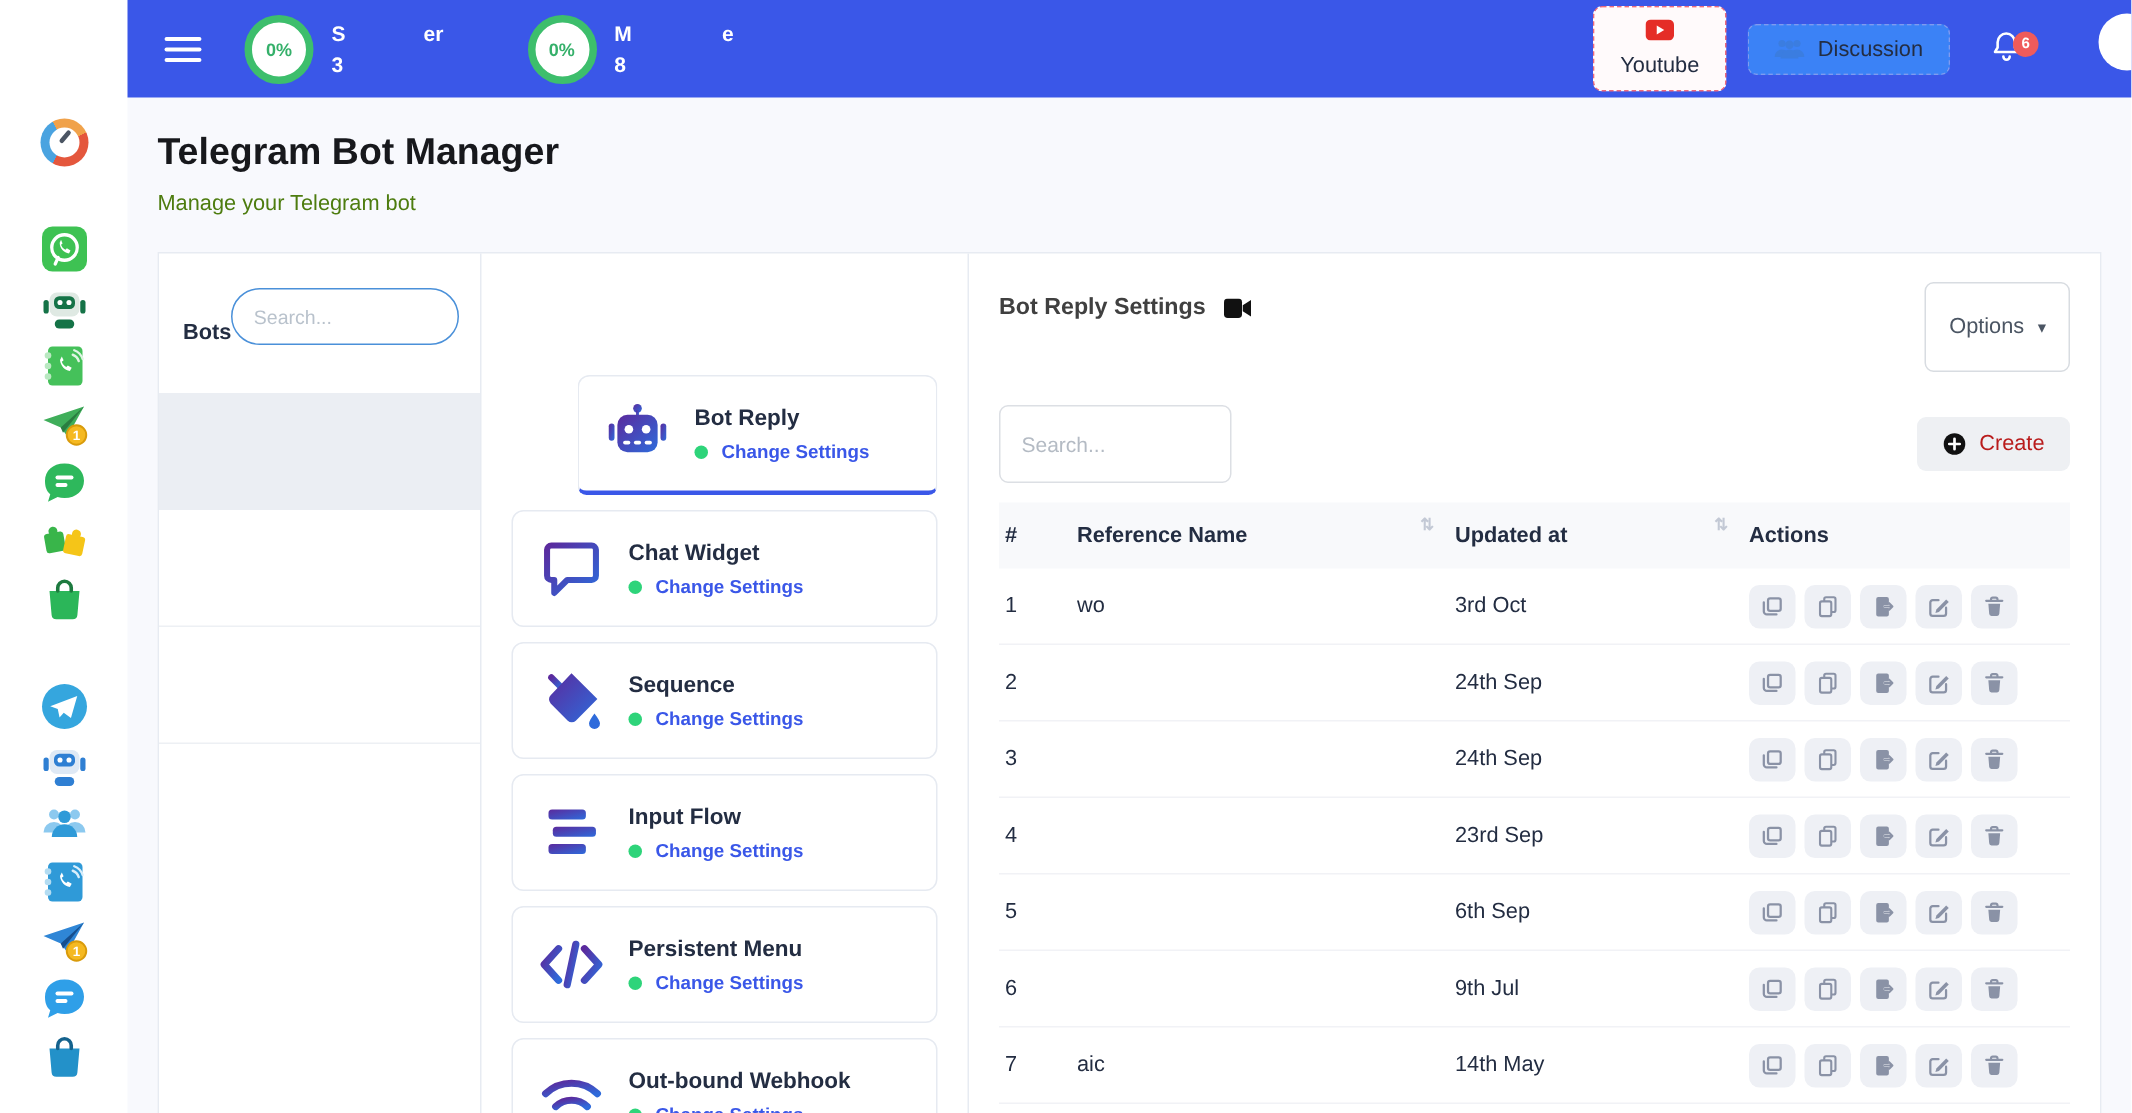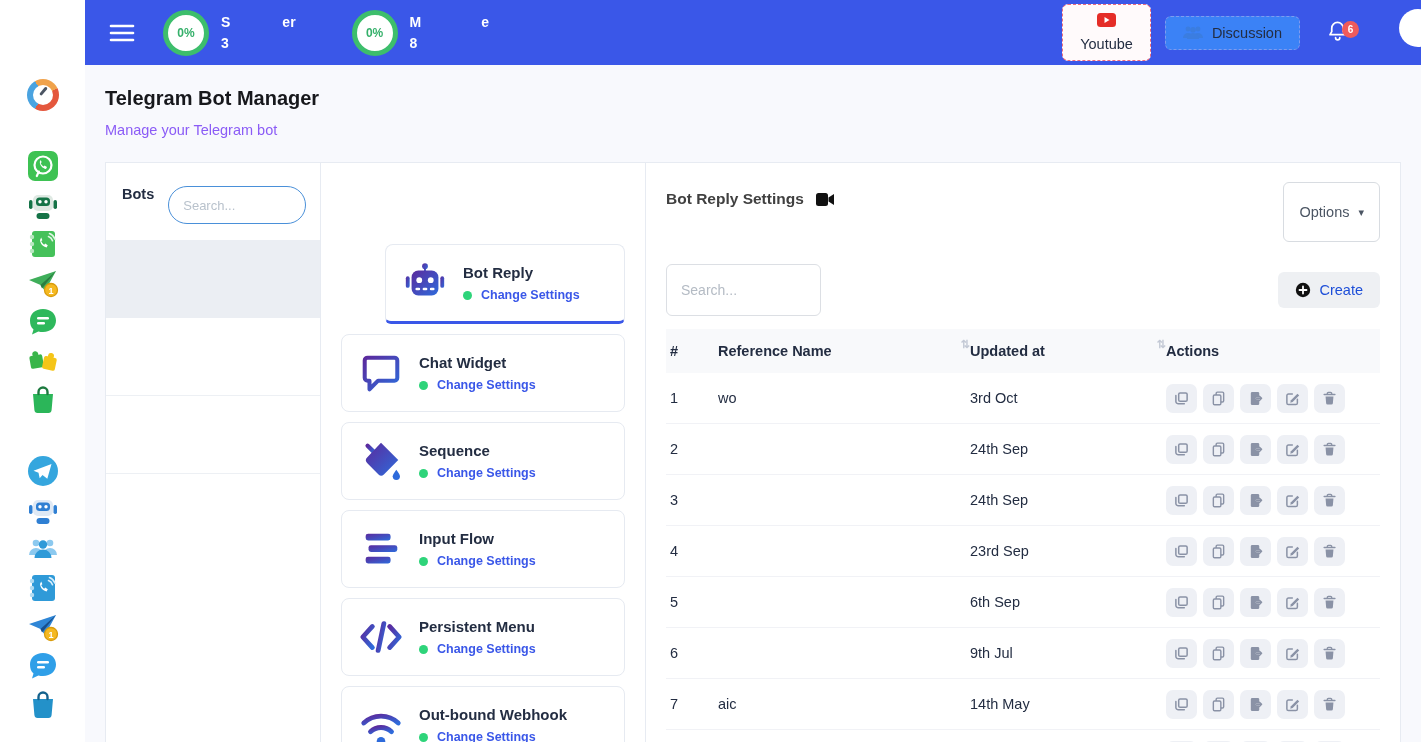--- a/index.html
+++ b/index.html
@@ -41,28 +41,28 @@
   .btn-discussion { border:1.5px dashed #7f9bef; background:#3b82f6; }
   .bell-wrap { position:relative; margin-left:26px; margin-right:46px; cursor:pointer; background:none; border:none; }
   .badge { position:absolute; top:2px; right:-10px; width:17px; height:17px; border-radius:50%;
            background:#ef5b5b; color:#fff; font-size:10px; font-weight:bold;
            display:flex; align-items:center; justify-content:center; }
   .avatar-sliver { position:absolute; right:-16px; top:9px; width:38px; height:38px;
                    border-radius:50%; background:#fff; }
 
   
   .content { flex:1; background:#f8f9fd; padding:14px 20px 0; overflow:hidden; }
-  .page-title { font-size:20px; font-weight:bold; color:#17181c; margin:8px 0 12px; }
-  .page-sub { font-size:14.5px; color:#8b5cf6; margin-bottom:24px; }
+  .page-title { font-size:25px; font-weight:bold; color:#17181c; margin:8px 0 12px; }
+  .page-sub { font-size:14.5px; color:#4d7c0f; margin-bottom:24px; }
 
   .workcard { background:#fff; border:1px solid #e7ebf2; display:flex; height:900px; }
 
   
   .bots-col { width:215px; border-right:1px solid #e7ebf2; flex-shrink:0; }
-  .bots-head { display:flex; align-items:flex-start; gap:14px; padding:23px 14px 16px 16px; }
+  .bots-head { display:flex; align-items:flex-end; padding:23px 14px 32px 16px; }
   .bots-label { font-weight:bold; font-size:14.5px; color:#232d42; }
   .bots-search { flex:1; min-width:0; height:38px; border:1.5px solid #4a90d9; border-radius:19px;
                  padding:0 14px; font-size:13px; color:#495057; outline:none;
                  font-family:"Liberation Sans",sans-serif; }
   .bots-search::placeholder { color:#b9c2cc; }
   .bots-selected { height:78px; background:#ebeef3; cursor:pointer; }
   .bots-row { height:78px; border-bottom:1px solid #edf0f4; cursor:pointer; }
 
   
   .features-col { width:325px; border-right:1px solid #e7ebf2; flex-shrink:0;
@@ -84,26 +84,26 @@
   .btn-options { display:flex; align-items:center; gap:9px; background:#fff; border:1px solid #d8dce1;
                  border-radius:6px; padding:21px 15px; font-size:14.5px; color:#4b5563; cursor:pointer;
                  font-family:"Liberation Sans",sans-serif; }
   .caret { font-size:11px; color:#4b5563; }
   .toolbar { display:flex; align-items:center; justify-content:space-between; margin-bottom:13px; }
   .tbl-search { width:155px; height:52px; border:1px solid #dcdfe4; border-radius:6px;
                 padding:0 14px; font-size:14px; color:#495057; outline:none;
                 font-family:"Liberation Sans",sans-serif; }
   .tbl-search::placeholder { color:#b4bbc4; }
   .btn-create { display:flex; align-items:center; gap:8px; background:#eef0f3; border:none;
-                border-radius:6px; padding:10px 17px; font-size:14.5px; color:#1d4ed8; cursor:pointer;
+                border-radius:6px; padding:10px 17px; font-size:14.5px; color:#b91c1c; cursor:pointer;
                 font-family:"Liberation Sans",sans-serif; }
   .thead, .trow { display:grid; grid-template-columns:48px 252px 196px 1fr; align-items:center; }
   .thead { background:#f8f9fb; height:44px; font-weight:bold; font-size:14.5px; color:#232d42;
            padding:0 4px; }
-  .th-sortable { display:flex; align-items:flex-start; justify-content:space-between; }
+  .th-sortable { display:flex; align-items:flex-start; justify-content:space-between; padding-right:14px; }
   .sort-ic { font-size:11px; color:#c3c9d5; line-height:1; margin-top:-4px; cursor:pointer; }
   .trow { height:51px; border-bottom:1px solid #f1f2f6; font-size:14.5px; color:#232d42; padding:0 4px; }
   .td-actions { display:flex; gap:6px; }
   .ic-btn { width:31px; height:29px; border:none; border-radius:7px; background:#eef0f5;
             color:#8a92a6; display:inline-flex; align-items:center; justify-content:center; cursor:pointer; }
   .ic-btn svg { width:15px; height:15px; }
 </style>
 </head>
 <body>
 

